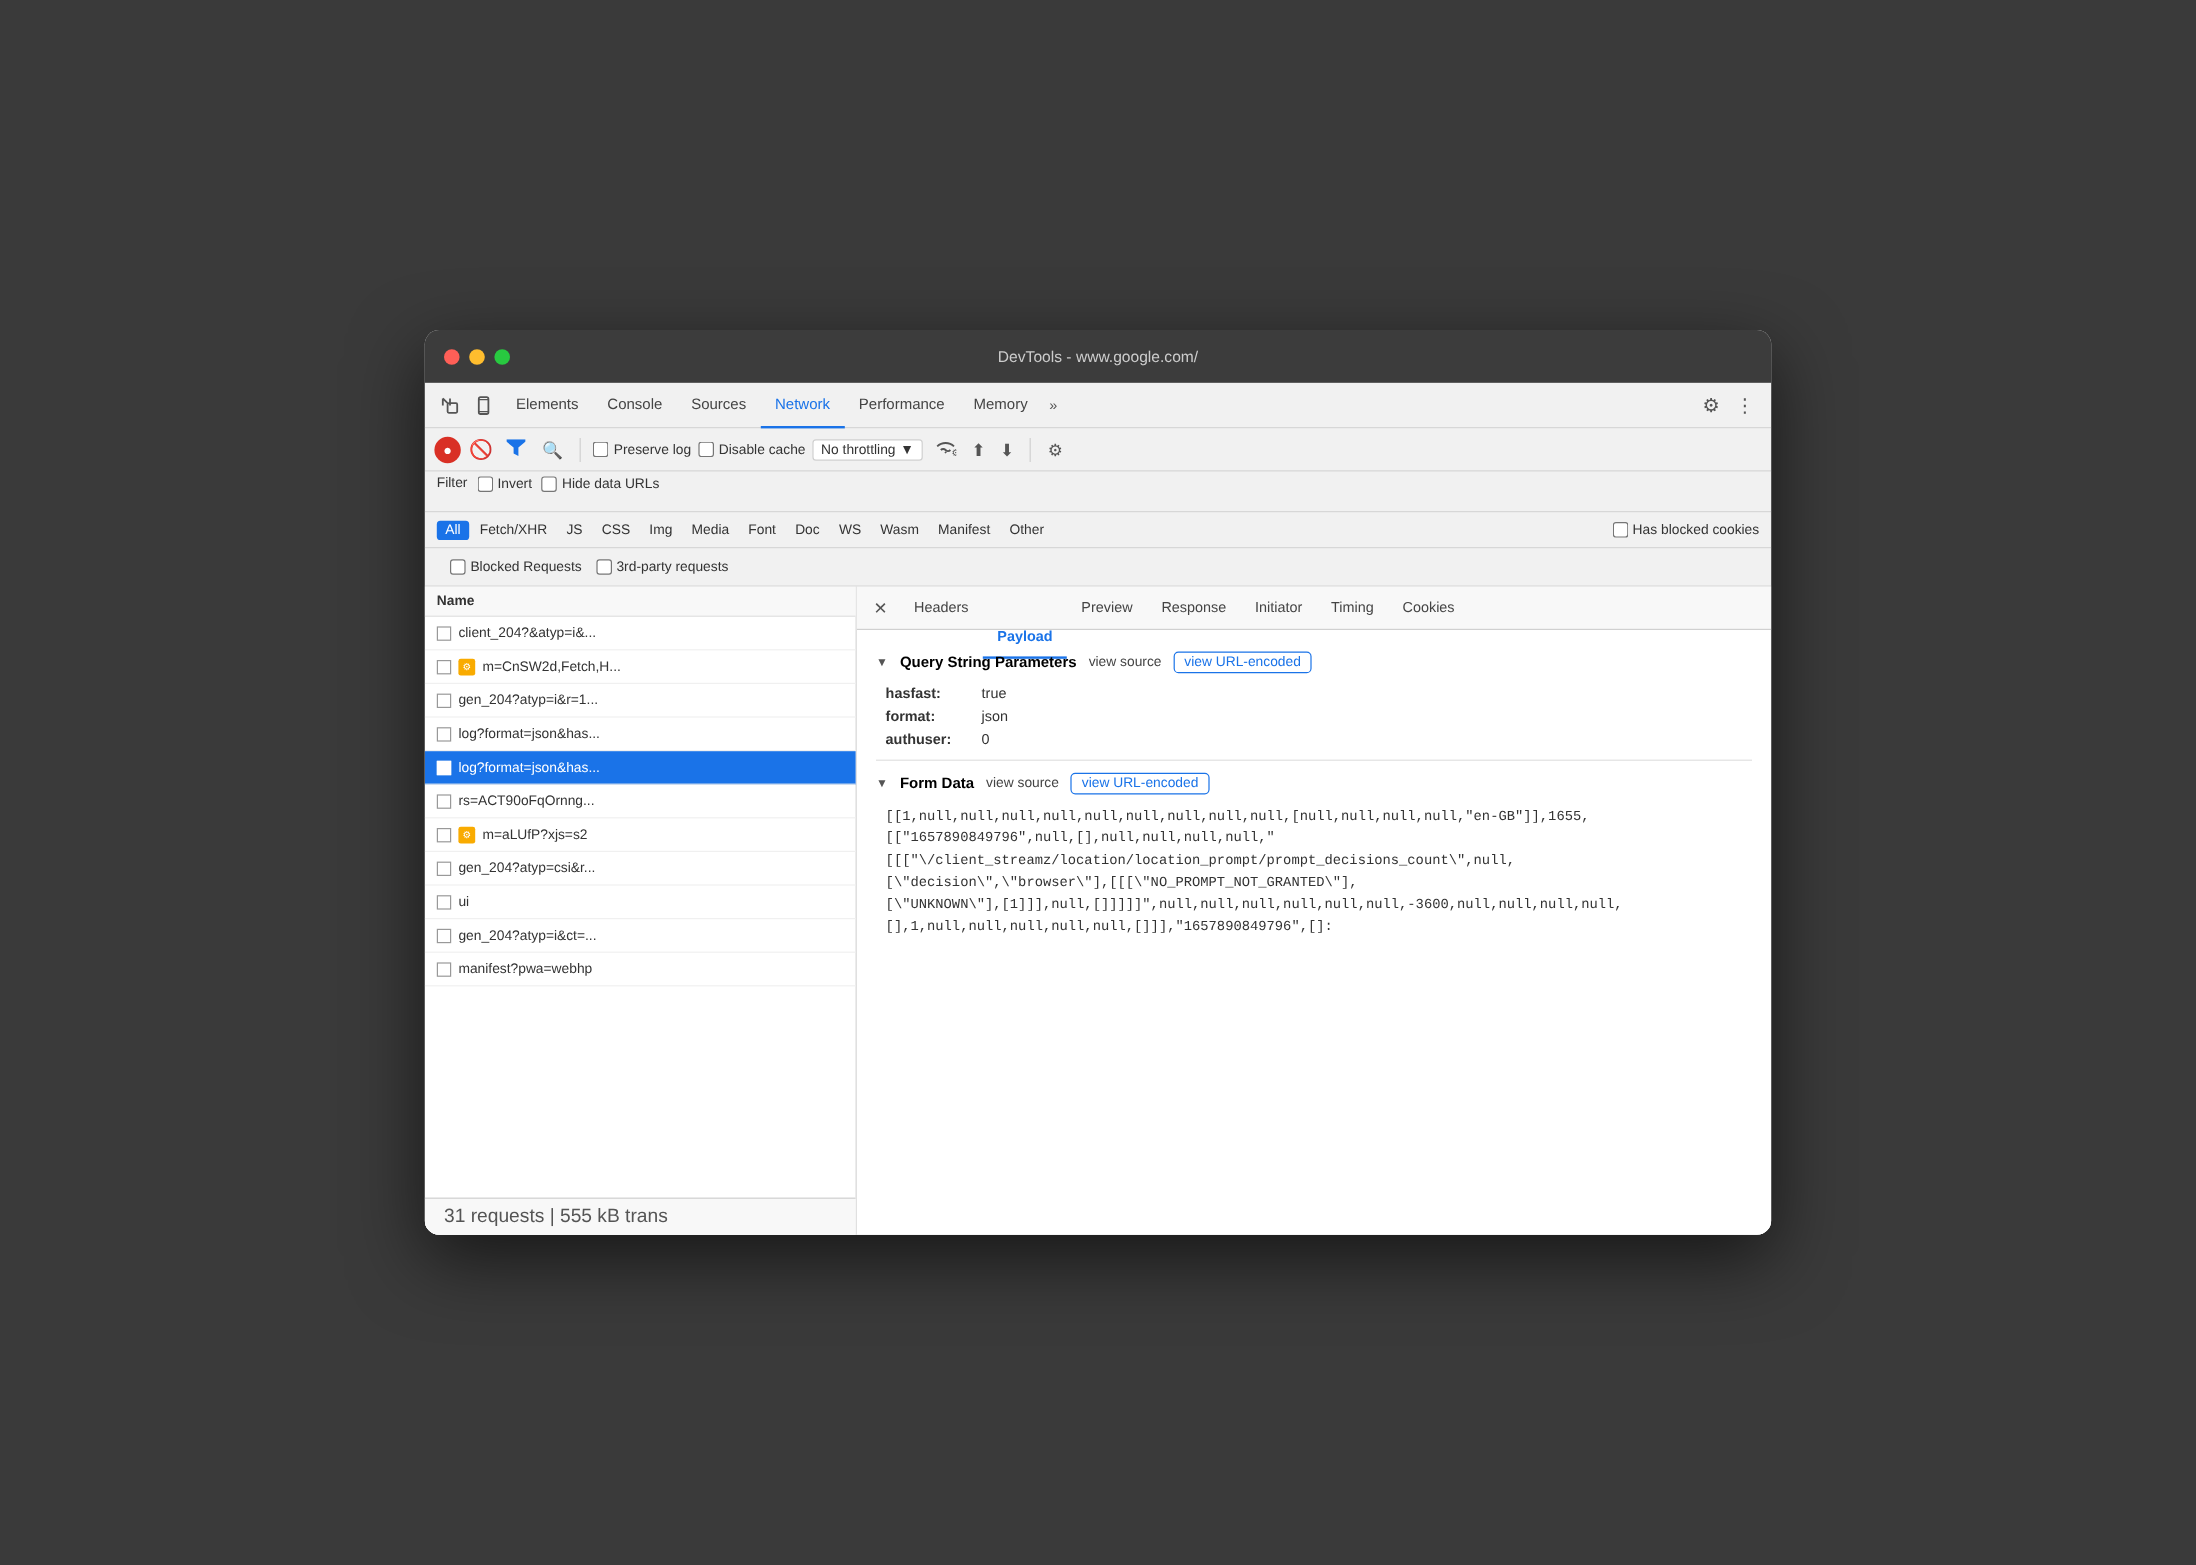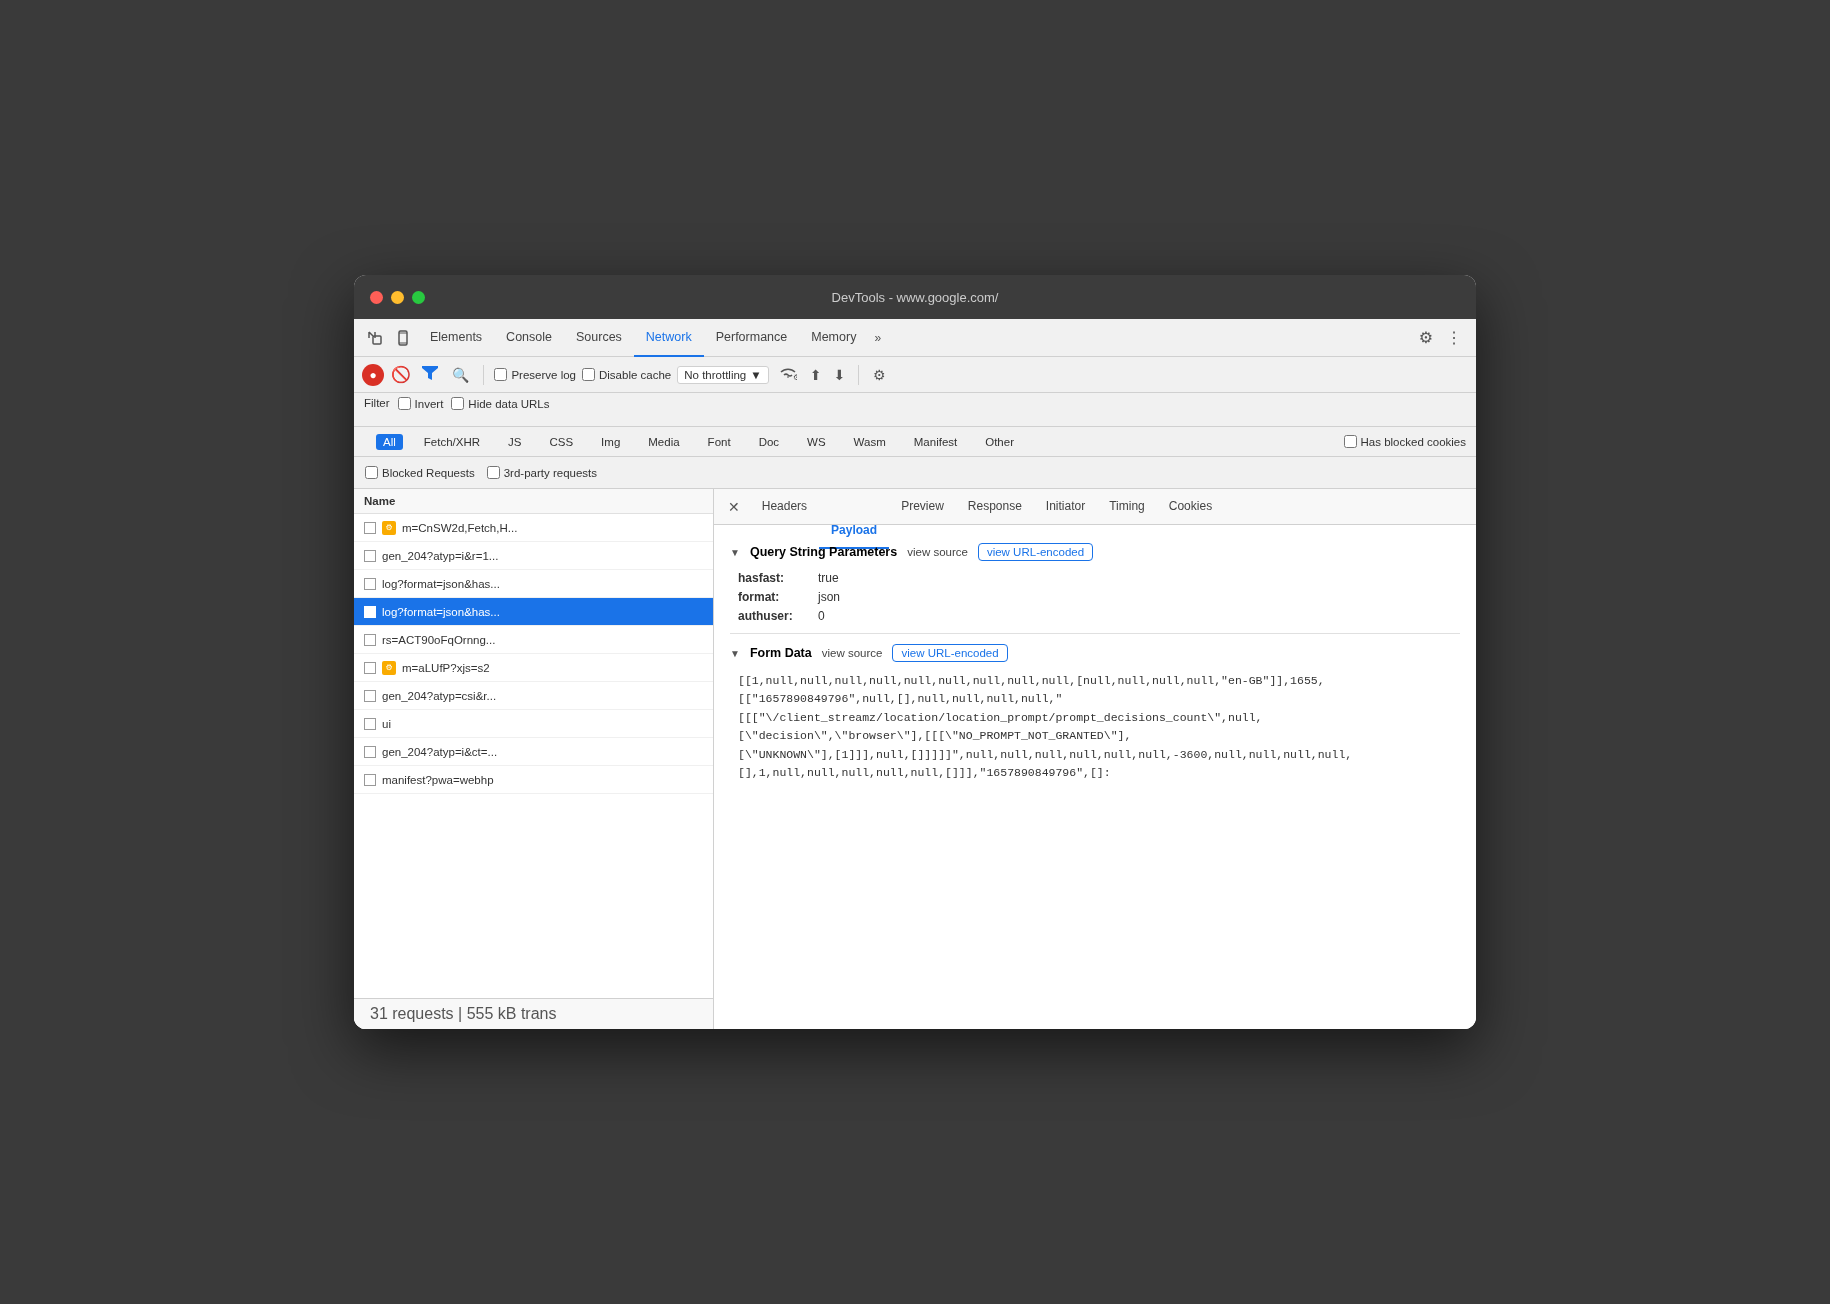--- a/index.html
+++ b/index.html
@@ -173,32 +173,31 @@
       height: 30px;
     }
     .type-btn {
       padding: 2px 7px;
       font-size: 11.5px;
       color: #333;
       cursor: pointer;
       border-radius: 3px;
       border: none;
       background: transparent;
-      margin-left: 12px;
     }
     .type-btn.active {
       background: #1a73e8;
       color: white;
     }
     .blocked-row {
       background: #f1f1f1;
       border-bottom: 1px solid #d0d0d0;
       display: flex;
       align-items: center;
-      padding: 4px 11px;
+      padding: 4px 21px;
       gap: 12px;
       height: 32px;
     }
     .blocked-checkbox-label {
       display: flex; align-items: center; gap: 4px;
       font-size: 11.5px; color: #333; cursor: pointer;
     }
     
     .main-content {
       display: flex;
@@ -498,20 +497,24 @@
     </label>
   </div>
 
   <div class="main-content">
 
     <div class="requests-panel">
       <div class="requests-header">Name</div>
 
       <div class="request-item">
         <div class="req-checkbox"></div>
+        <span class="req-name">client_204?&amp;atyp=i&amp;...</span>
+      </div>
+      <div class="request-item">
+        <div class="req-checkbox"></div>
         <div class="req-icon req-icon-yellow">⚙</div>
         <span class="req-name">m=CnSW2d,Fetch,H...</span>
       </div>
       <div class="request-item">
         <div class="req-checkbox"></div>
         <span class="req-name">gen_204?atyp=i&amp;r=1...</span>
       </div>
       <div class="request-item">
         <div class="req-checkbox"></div>
         <span class="req-name">log?format=json&amp;has...</span>

